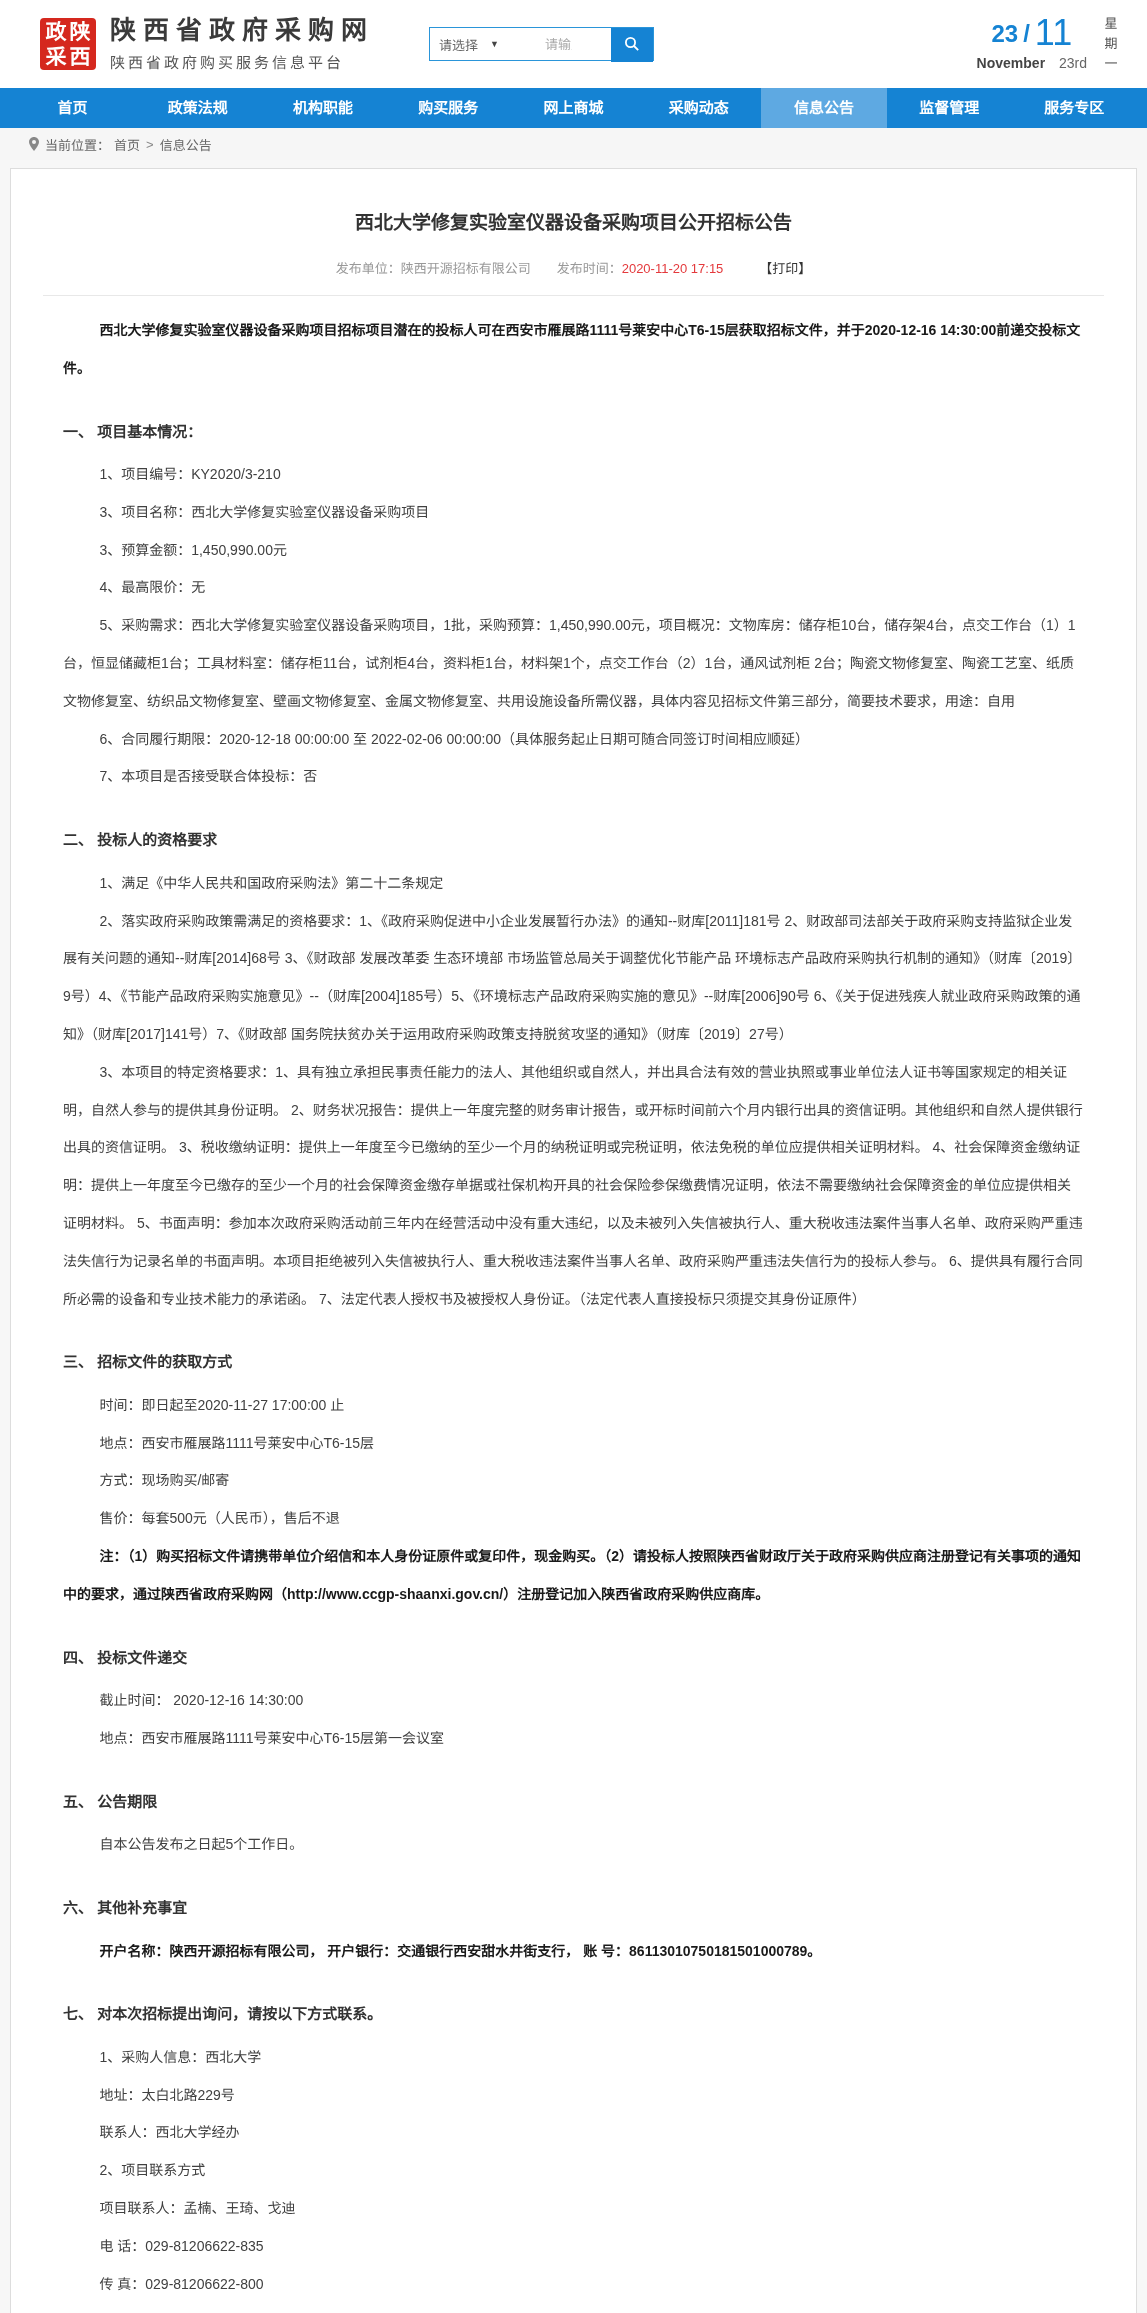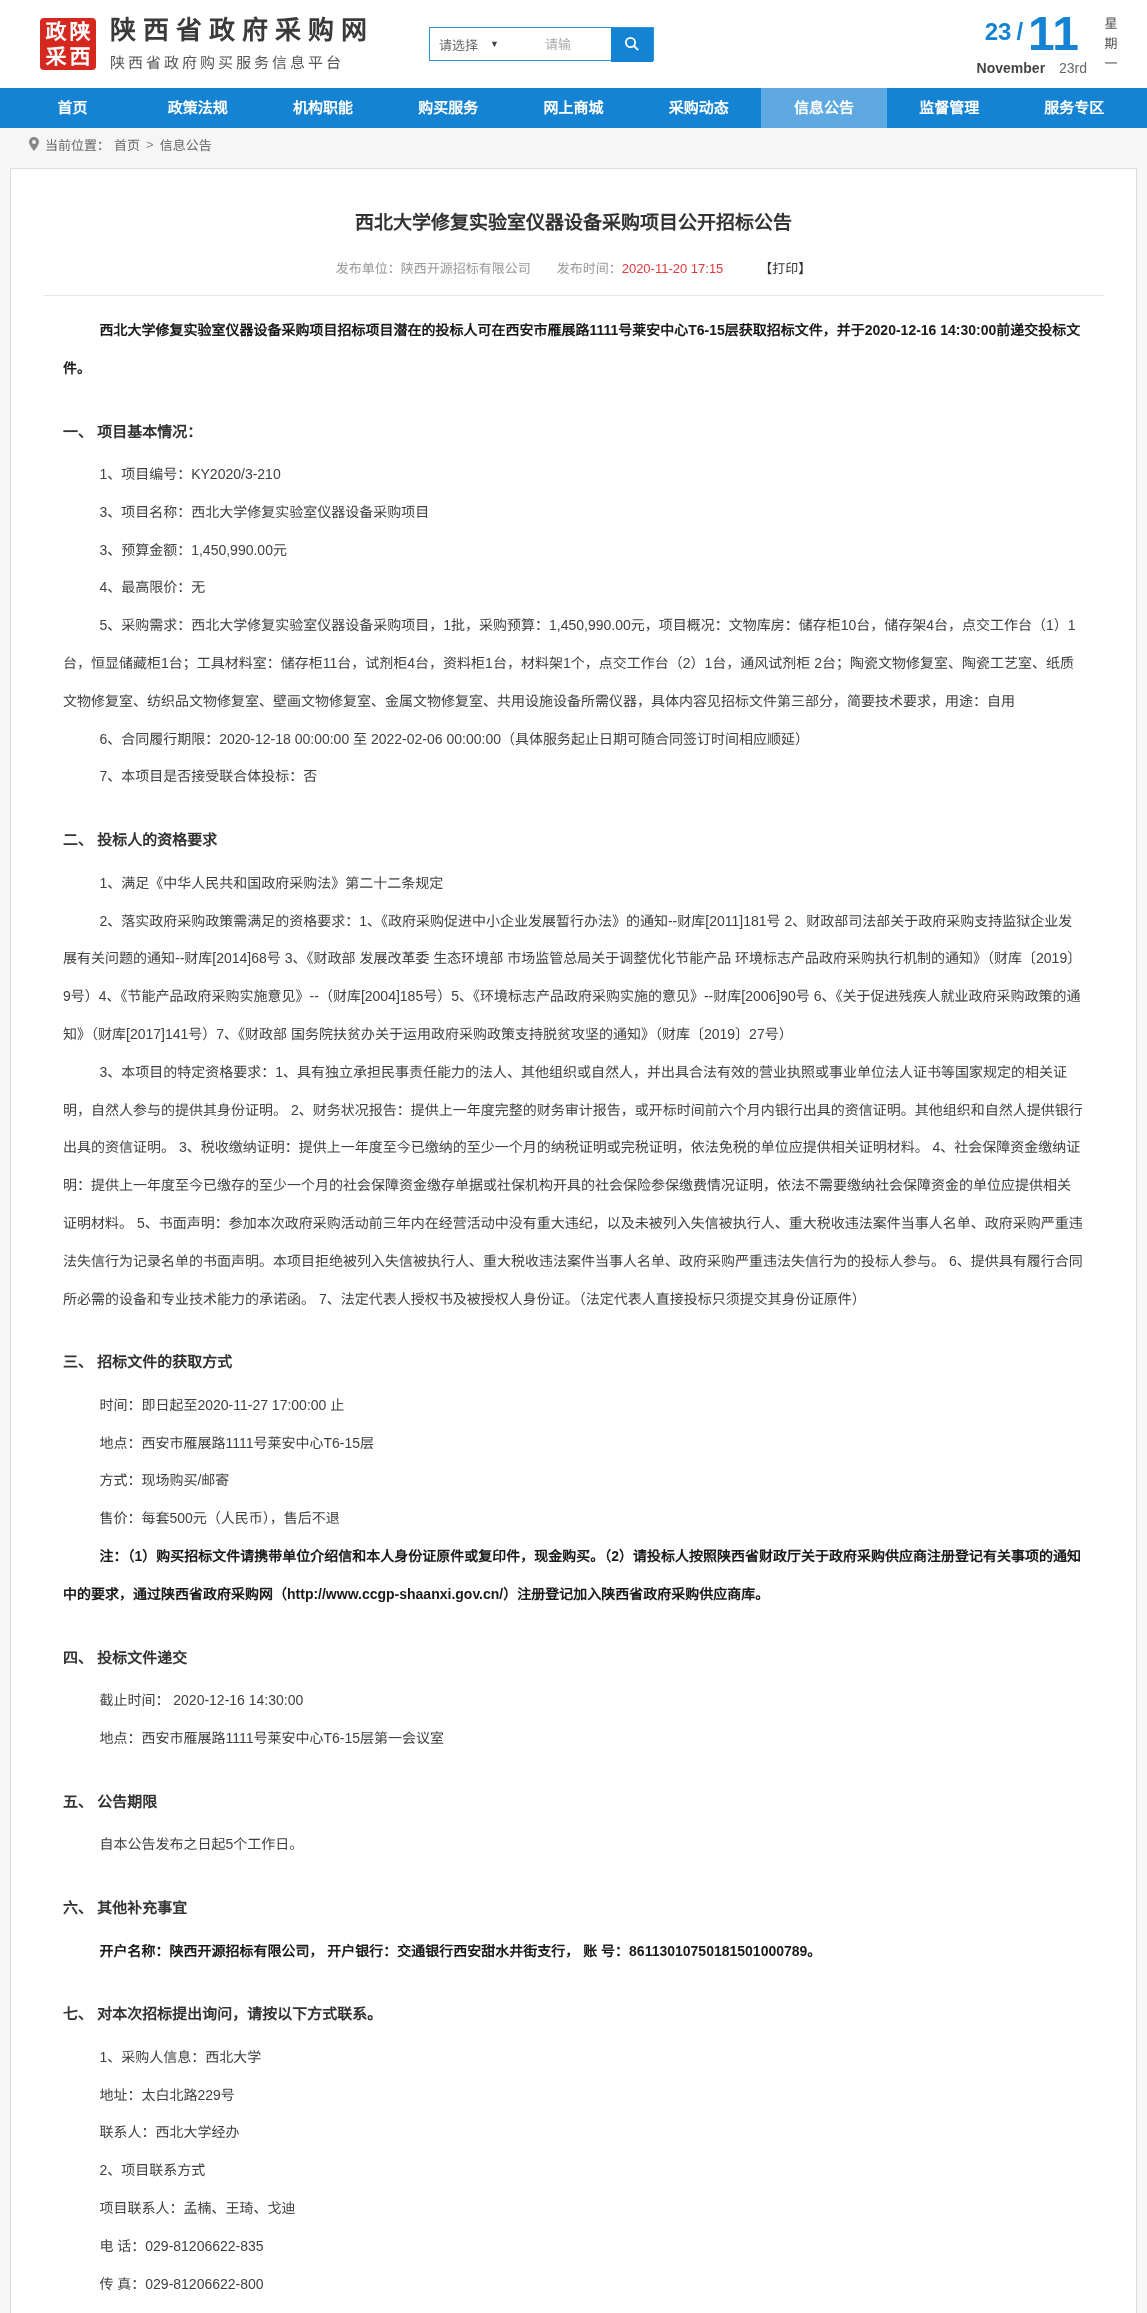--- a/index.html
+++ b/index.html
@@ -23,24 +23,24 @@
   .site-subtitle { font-size: 15px; color: #555; letter-spacing: 3px; margin-top: 7px; }
   .search-area { display: flex; align-items: center; margin-left: 55px; }
   .search-box { display: flex; align-items: stretch; border: 1px solid #2a95d9; height: 34px; width: 225px; background: #fff; gap: 33px; }
   .search-select { width: 76px; display: flex; align-items: center; justify-content: space-between; padding: 0 7px 0 9px; font-size: 13px; color: #666; cursor: pointer; }
   .caret { font-size: 9px; color: #444; }
   .search-input { border: none; outline: none; flex: 1; font-size: 13px; color: #333; padding: 0 6px; min-width: 0; }
   .search-input::placeholder { color: #aaa; }
   .search-btn { width: 42px; height: 34px; background: #1583d3; border: none; cursor: pointer; display: flex; align-items: center; justify-content: center; }
   .date-area { margin-left: auto; display: flex; align-items: center; }
   .date-nums { text-align: center; }
-  .date-top { display: flex; align-items: center; justify-content: center; color: #1583d3; }
+  .date-top { display: flex; align-items: flex-end; justify-content: center; color: #1583d3; }
   .d-day { font-size: 24px; font-weight: bold; line-height: 1; padding-bottom: 4px; }
   .d-slash { font-size: 24px; font-weight: bold; margin: 0 5px; line-height: 1; padding-bottom: 4px; }
-  .d-month { font-size: 48px; font-weight: bold; line-height: 0.9; }
+  .d-month { font-size: 36px; font-weight: normal; line-height: 0.9; }
   .date-sub { font-size: 14px; color: #666; margin-top: 5px; }
   .date-sub .mname { font-weight: bold; color: #444; margin-right: 10px; }
   .weekday { margin-left: 16px; font-size: 13px; color: #555; width: 16px; line-height: 1.55; word-break: break-all; text-align: center; }
   
   .main-nav { background: #1583d3; height: 40px; display: flex; padding: 0 10px; }
   .nav-item { flex: 1; text-align: center; line-height: 40px; color: #fff; font-size: 15px; font-weight: bold; cursor: pointer; }
   .nav-item.active { background: #5ea9e2; }
   
   .breadcrumb { height: 32px; background: #f6f6f6; display: flex; align-items: center; padding-left: 28px; font-size: 13px; color: #666; }
   .breadcrumb .pin { margin-right: 5px; display: inline-flex; }

